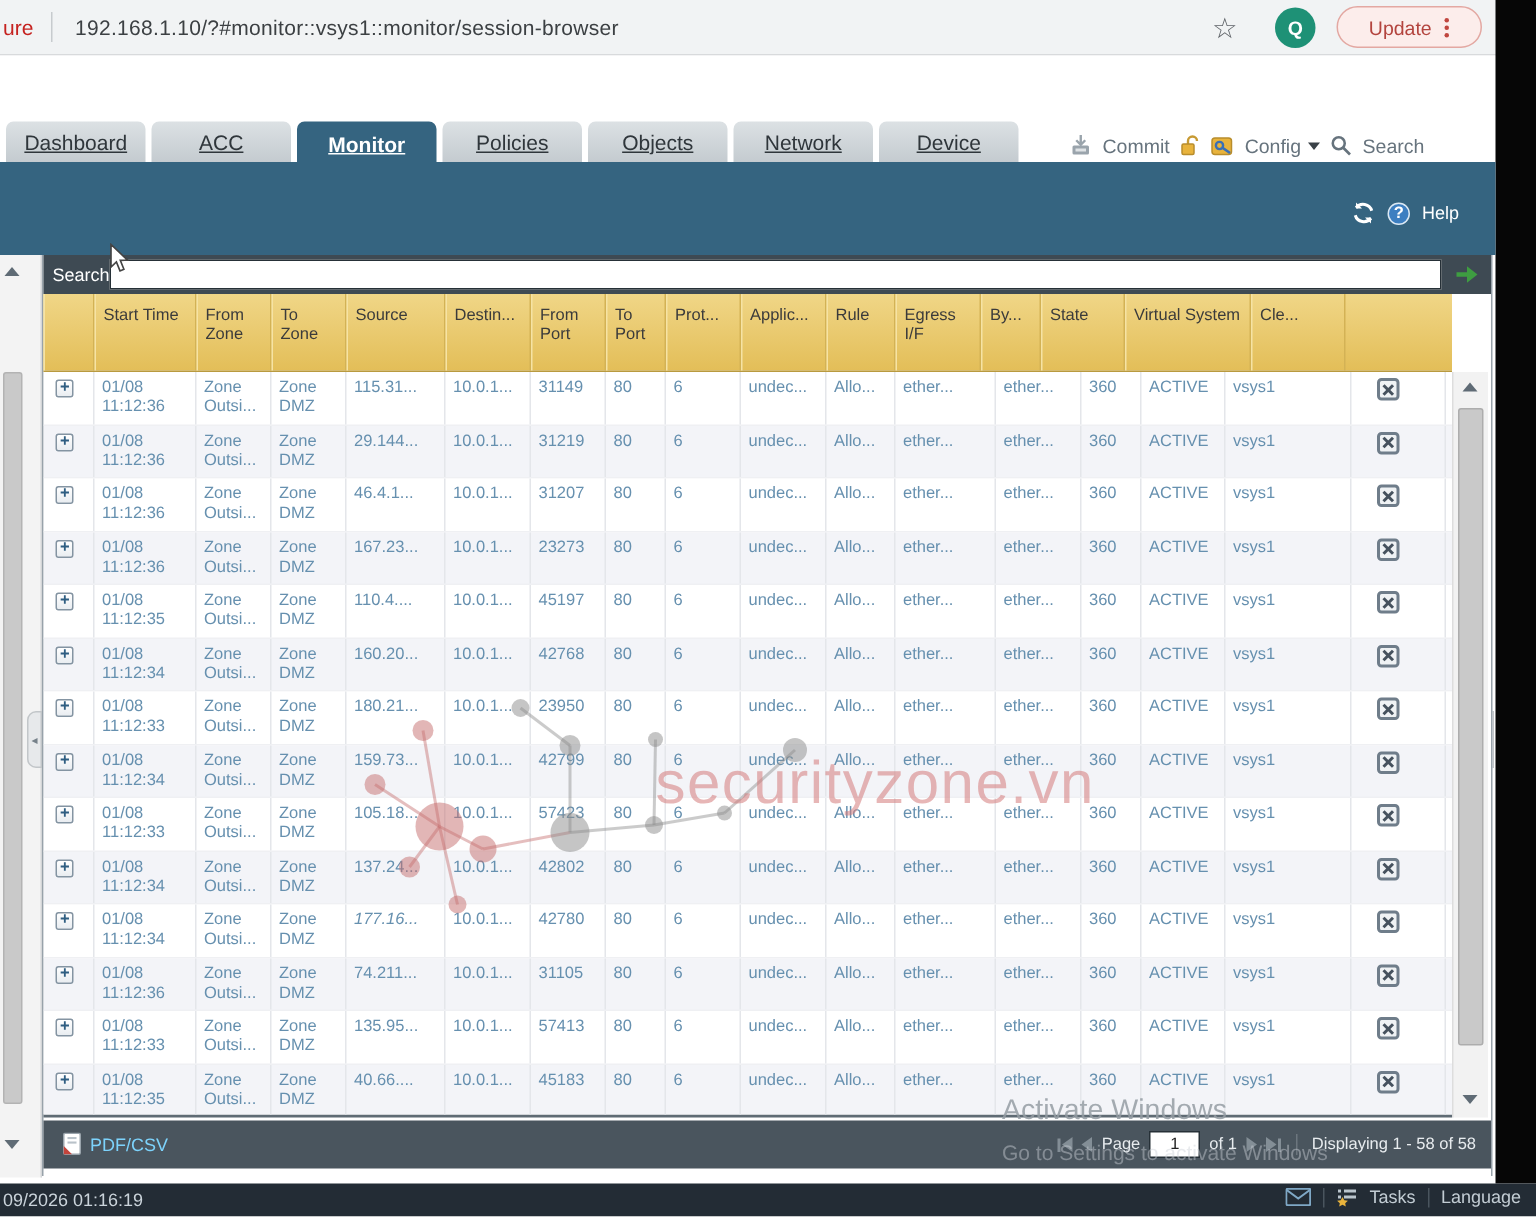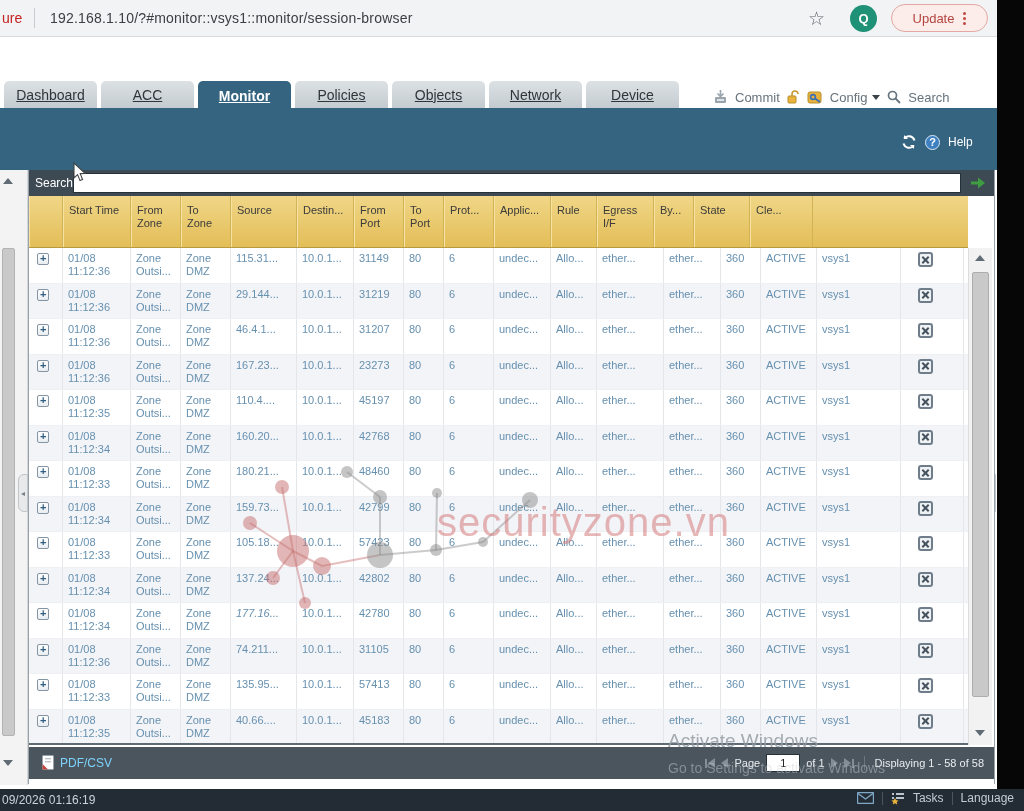--- a/index.html
+++ b/index.html
@@ -203,20 +203,21 @@
       <div class="hcell" style="width: 66px;">Source</div>
       <div class="hcell" style="width: 57px;">Destin...</div>
       <div class="hcell" style="width: 50px;">From Port</div>
       <div class="hcell" style="width: 40px;">To Port</div>
       <div class="hcell" style="width: 50px;">Prot...</div>
       <div class="hcell" style="width: 57px;">Applic...</div>
       <div class="hcell" style="width: 46px;">Rule</div>
       <div class="hcell" style="width: 57px;">Egress I/F</div>
       <div class="hcell" style="width: 40px;">By...</div>
       <div class="hcell" style="width: 56px;">State</div>
+      <div class="hcell" style="width: 84px;">Virtual System</div>
       <div class="hcell" style="width: 63px;">Cle...</div>
     </div>
   <div id="grid-body">
       <div class="grid-row">
         <div class="cell" style="width: 34px;">
           <div class="expand-box"></div>
         </div>
         <div class="cell" style="width: 68px;">01/08 11:12:36</div>
         <div class="cell" style="width: 50px;">Zone Outsi...</div>
         <div class="cell" style="width: 50px;">Zone DMZ</div>
@@ -353,21 +354,21 @@
       </div>
       <div class="grid-row">
         <div class="cell" style="width: 34px;">
           <div class="expand-box"></div>
         </div>
         <div class="cell" style="width: 68px;">01/08 11:12:33</div>
         <div class="cell" style="width: 50px;">Zone Outsi...</div>
         <div class="cell" style="width: 50px;">Zone DMZ</div>
         <div class="cell" style="width: 66px;">180.21...</div>
         <div class="cell" style="width: 57px;">10.0.1...</div>
-        <div class="cell" style="width: 50px;">48460</div>
+        <div class="cell" style="width: 50px;">23950</div>
         <div class="cell" style="width: 40px;">80</div>
         <div class="cell" style="width: 50px;">6</div>
         <div class="cell" style="width: 57px;">undec...</div>
         <div class="cell" style="width: 46px;">Allo...</div>
         <div class="cell" style="width: 67px;">ether...</div>
         <div class="cell" style="width: 57px;">ether...</div>
         <div class="cell" style="width: 40px;">360</div>
         <div class="cell" style="width: 56px;">ACTIVE</div>
         <div class="cell" style="width: 84px;">vsys1</div>
         <div class="cell" style="width: 63px;">

